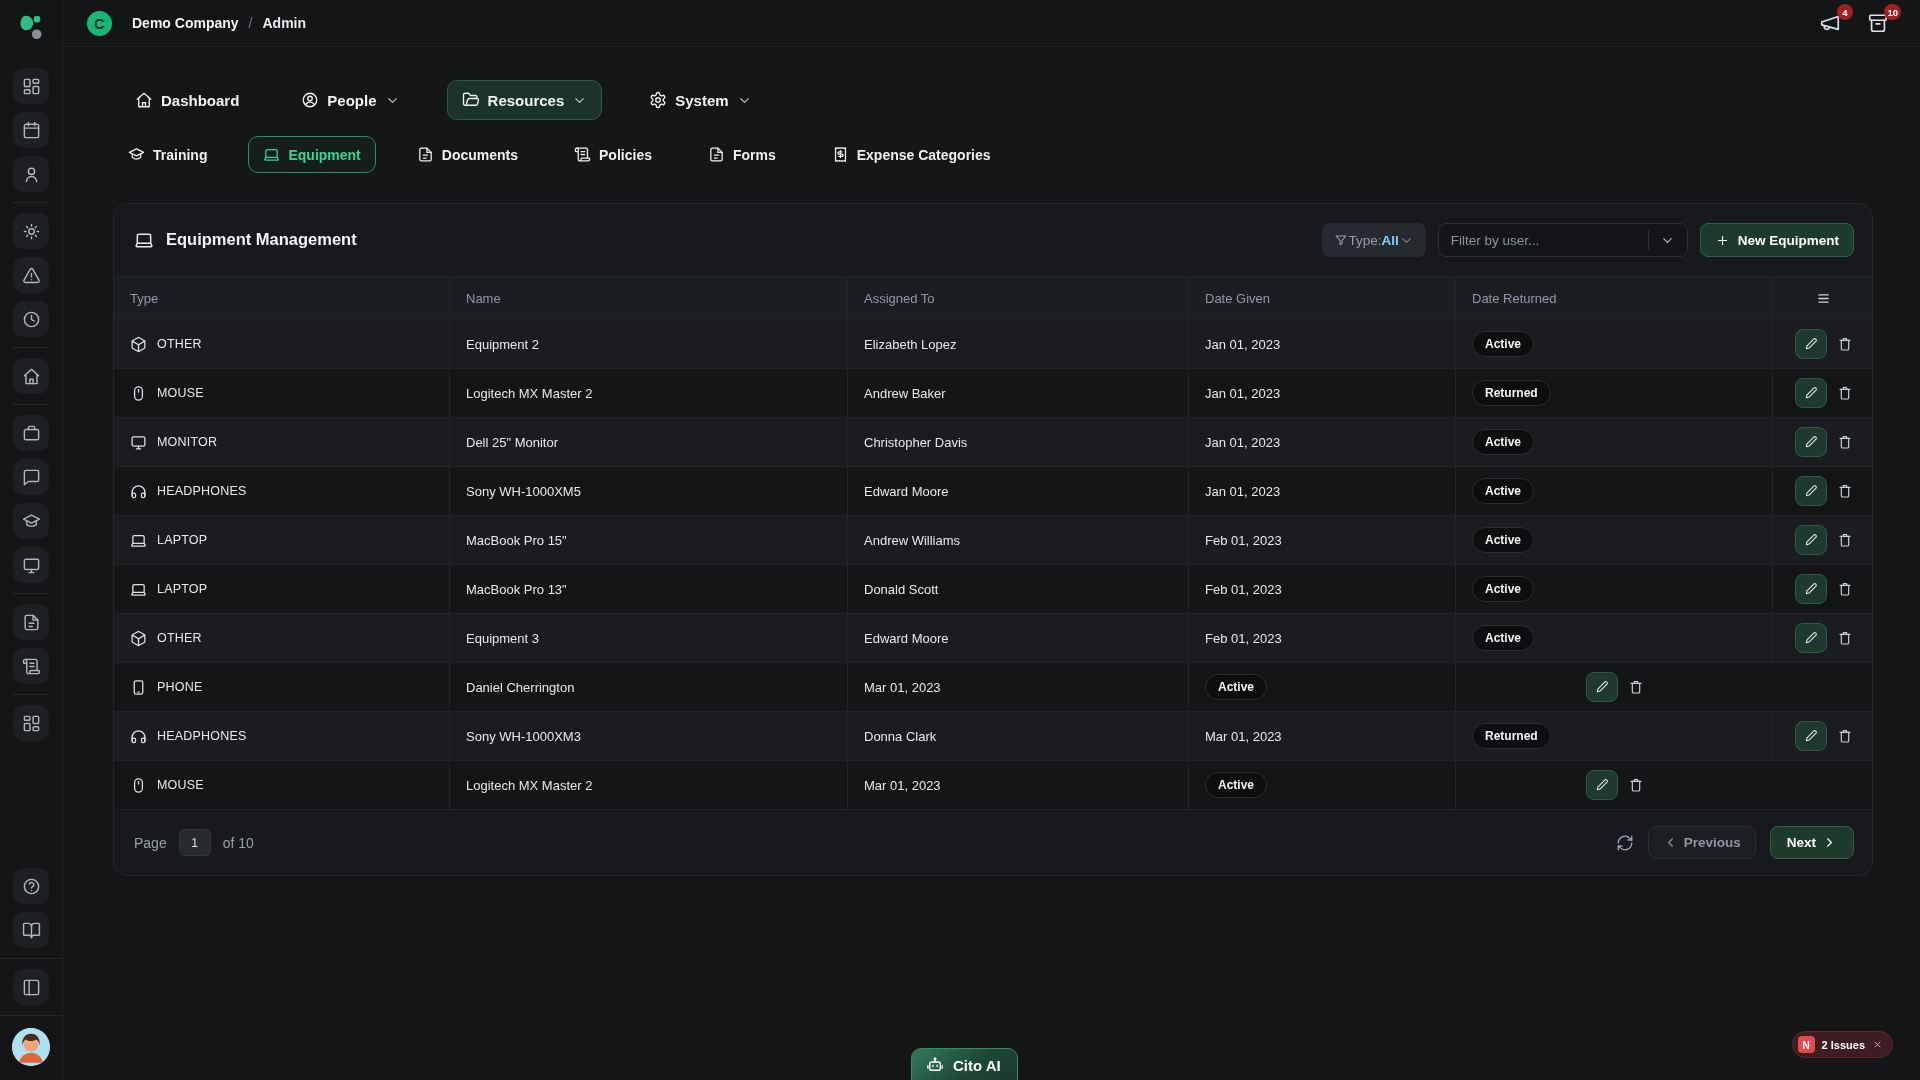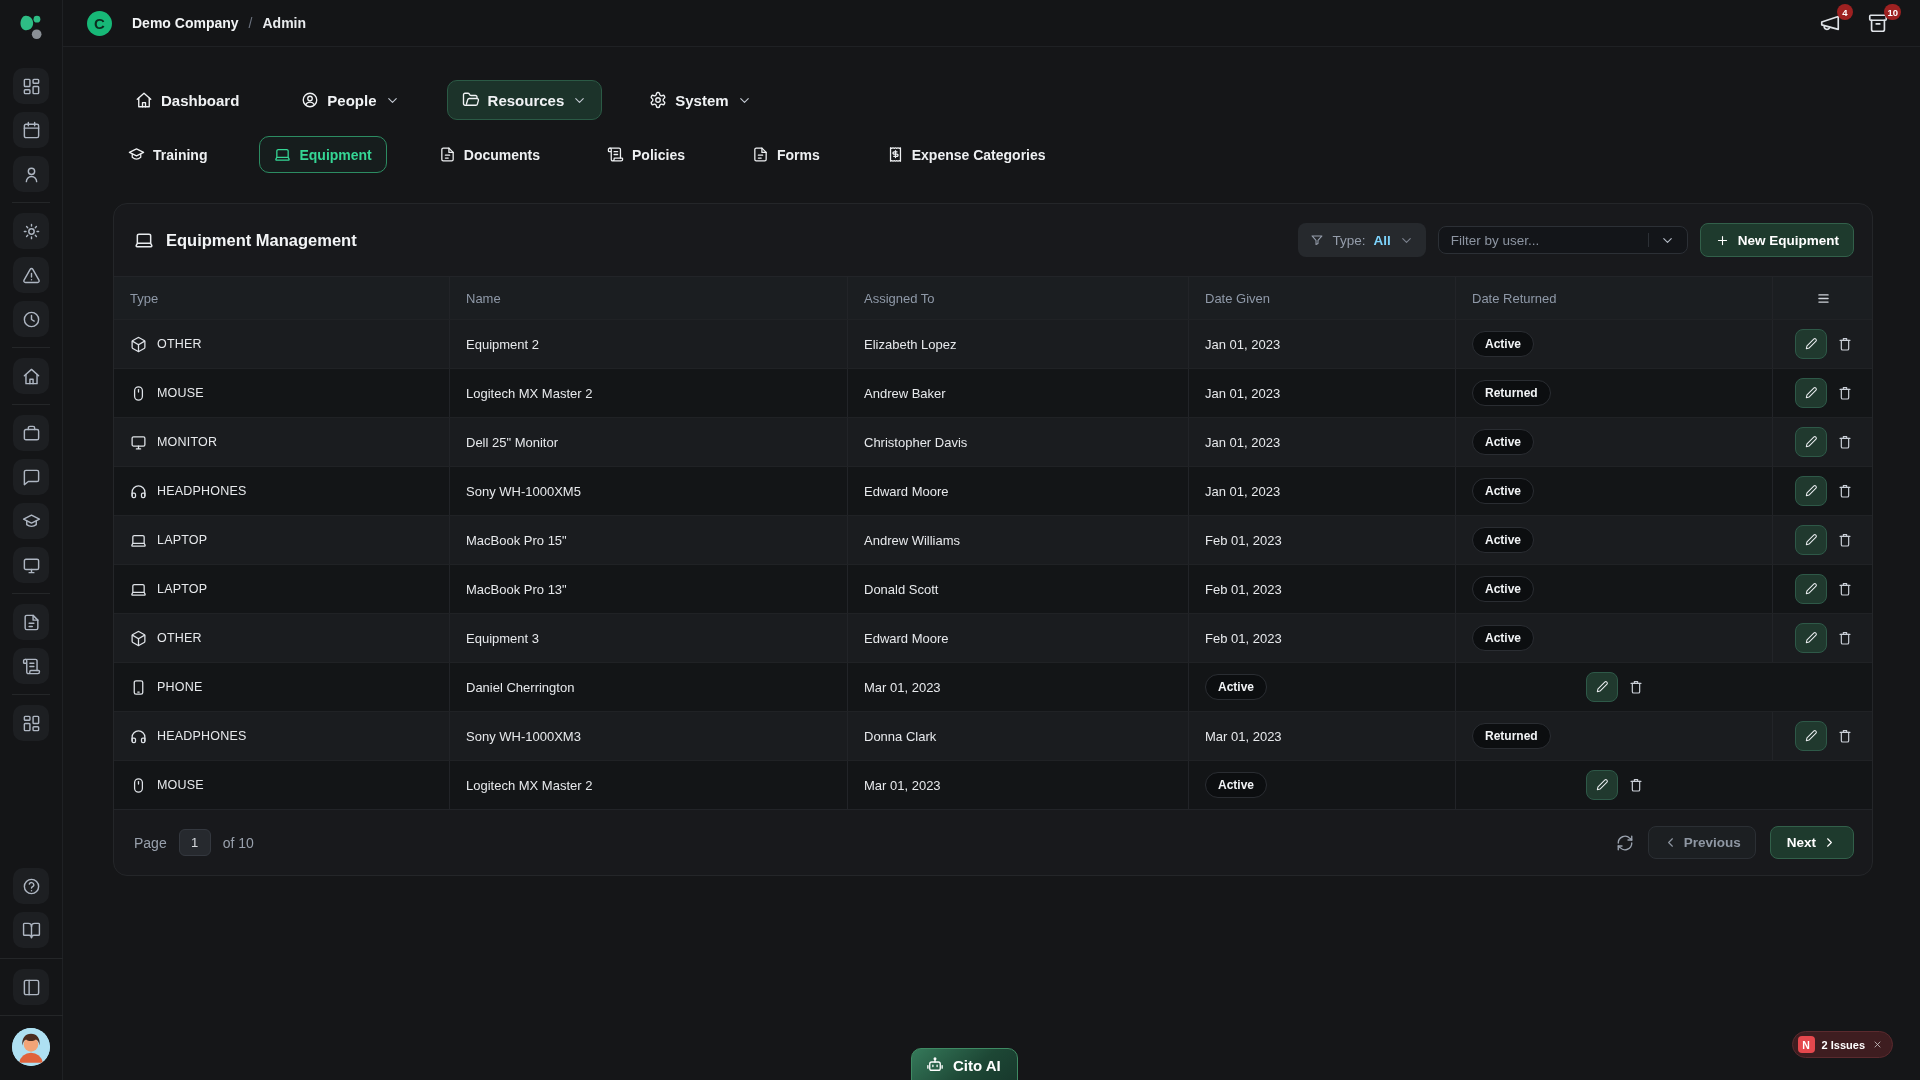--- a/index.html
+++ b/index.html
@@ -37,36 +37,36 @@
     border-radius:9px; background:#9e2121; color:#fff; font-size:9.5px; font-weight:bold;
     display:flex; align-items:center; justify-content:center; }
 
   
   .main { position:absolute; left:63px; top:32px; width:1857px; }
   .nav-row { display:flex; align-items:center; gap:32px; margin:48px 0 0 57px; }
   .nav-pill { display:flex; align-items:center; gap:8px; background:none; border:1px solid transparent;
     border-radius:10px; padding:10px 14px; color:#f0f2f4; font-size:15px; font-weight:600; }
   .nav-pill.active { background:#1c332a; border-color:#2b5a45; }
   .nav-pill .chev { color:#c3c9d2; display:flex; }
-  .subtab-row { display:flex; align-items:center; gap:37px; margin:16px 0 0 50px; }
+  .subtab-row { display:flex; align-items:center; gap:26px; margin:16px 0 0 50px; }
   .subtab { display:flex; align-items:center; gap:8px; background:none; border:1px solid transparent;
     border-radius:10px; padding:9px 14px; color:#eef0f2; font-size:14px; font-weight:600; }
   .subtab.active { color:#35d695; border-color:#2c8c62; background:rgba(46,204,143,0.04); }
 
   
   .panel { width:1760px; margin:30px 0 0 50px; background:#18191c; border:1px solid #242629;
     border-radius:14px; overflow:hidden; }
   .panel-head { height:72px; display:flex; align-items:center; padding:0 18px 0 20px; }
-  .panel-title { display:flex; align-items:center; gap:12px; font-size:16.5px; font-weight:bold; color:#f3f5f7; }
+  .panel-title { display:flex; gap:12px; font-size:16.5px; font-weight:bold; color:#f3f5f7; }
   .panel-title .ic { color:#e8ebee; display:flex; }
   .head-controls { margin-left:auto; display:flex; align-items:center; gap:12px; }
-  .type-filter { height:34px; display:flex; align-items:center; gap:8px; padding:0 12px; border:none;
+  .type-filter { height:34px; display:flex; align-items:center; padding:0 12px; border:none;
     border-radius:8px; background:#26292d; color:#959dab; font-size:13.5px; }
   .type-filter b { color:#7dd3fc; font-weight:bold; }
-  .combo { height:28px; width:250px; display:flex; align-items:stretch; border:1px solid #2c3036;
+  .combo { height:34px; width:250px; display:flex; align-items:stretch; border:1px solid #2c3036;
     border-radius:8px; background:#131519; overflow:hidden; }
   .combo input { flex:1; background:transparent; border:none; outline:none; color:#dfe3e8;
     font-size:13.5px; padding:0 12px; font-family:inherit; }
   .combo input::placeholder { color:#8d95a2; }
   .combo .combo-sep { width:1px; background:#2c3036; margin:6px 0; }
   .combo .combo-chev { width:38px; display:flex; align-items:center; justify-content:center;
     background:none; border:none; color:#b4bbc6; }
   .green-btn { height:34px; display:flex; align-items:center; gap:8px; padding:0 14px; border-radius:8px;
     background:#1e3a2d; border:1px solid #32604a; color:#fff; font-size:13.5px; font-weight:600; }
 

